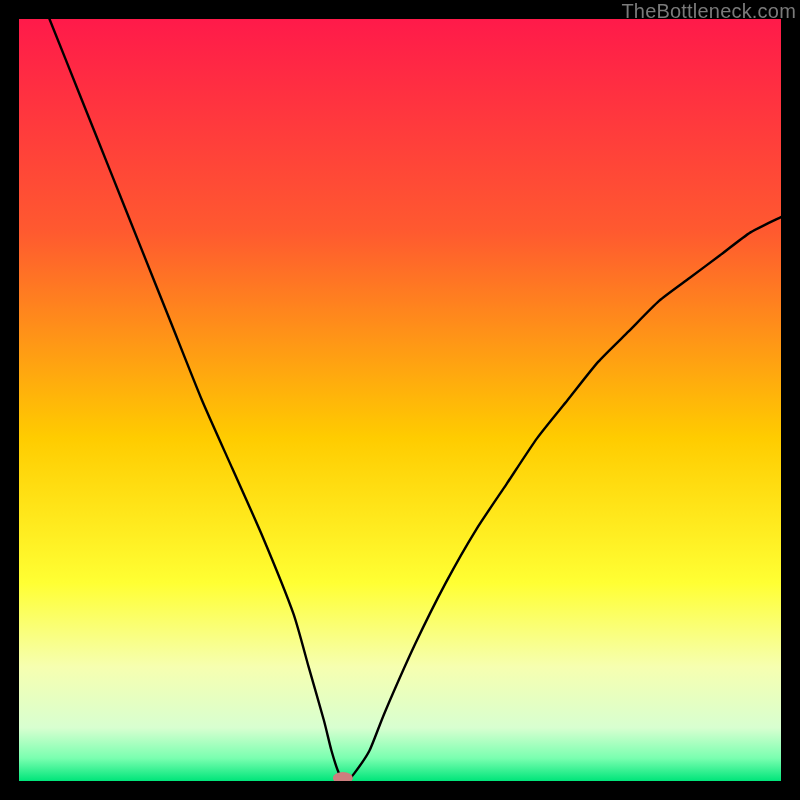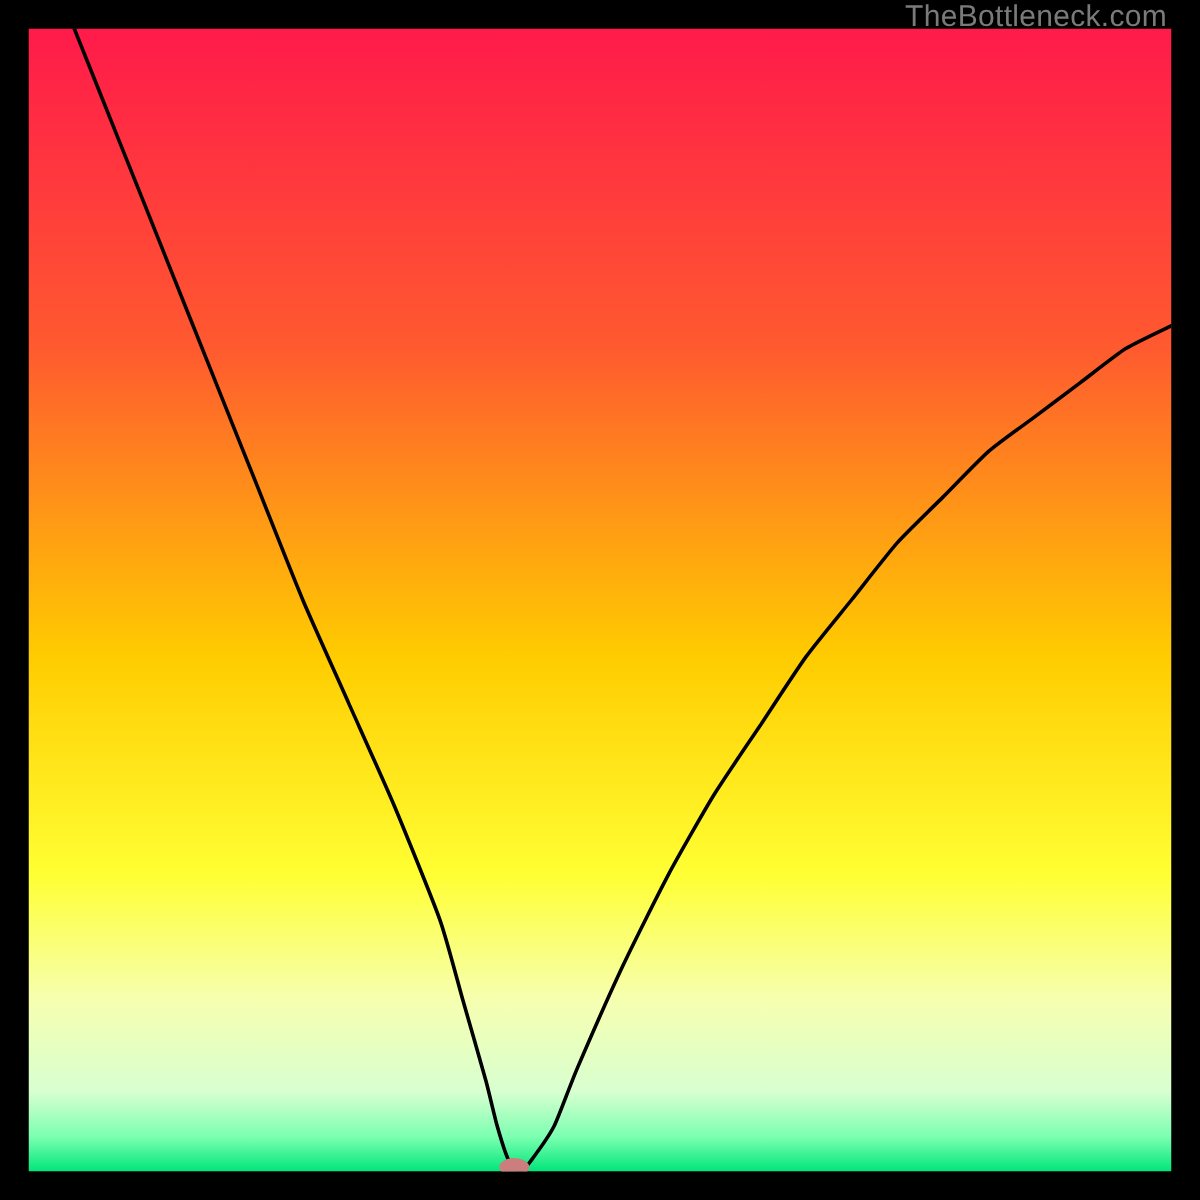--- a/index.html
+++ b/index.html
@@ -22,21 +22,21 @@
   .plot-area {
     position: absolute;
     left: 0;
     top: 0;
     width: 762px;
     height: 762px;
   }
   .watermark {
     position: absolute;
     top: 0px;
-    right: 22px;
+    right: 4px;
     color: #7a7a7a;
     font-size: 20px;
     font-weight: 500;
     letter-spacing: 0.2px;
   }
   svg { display: block; }
 </style>
 </head>
 <body>
 

